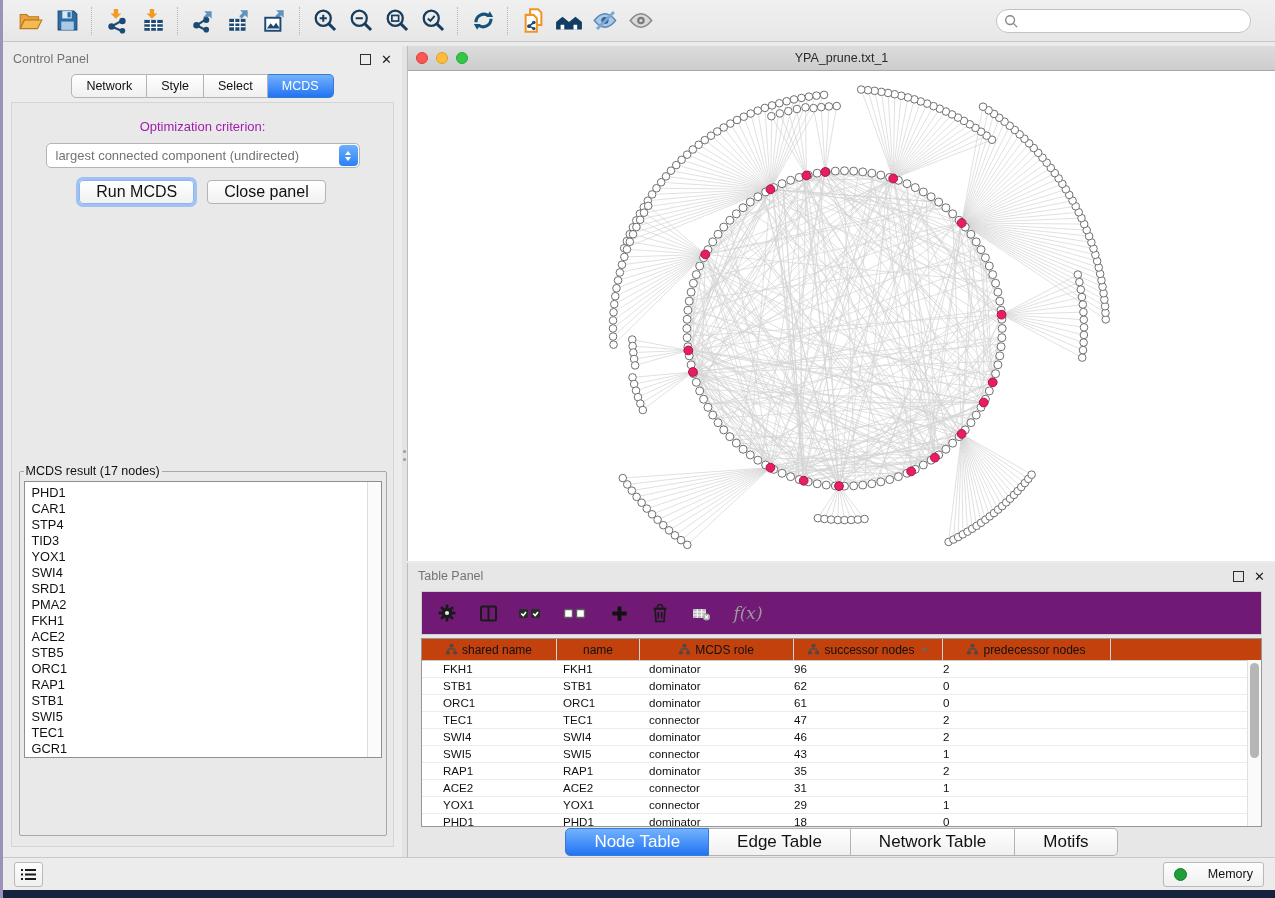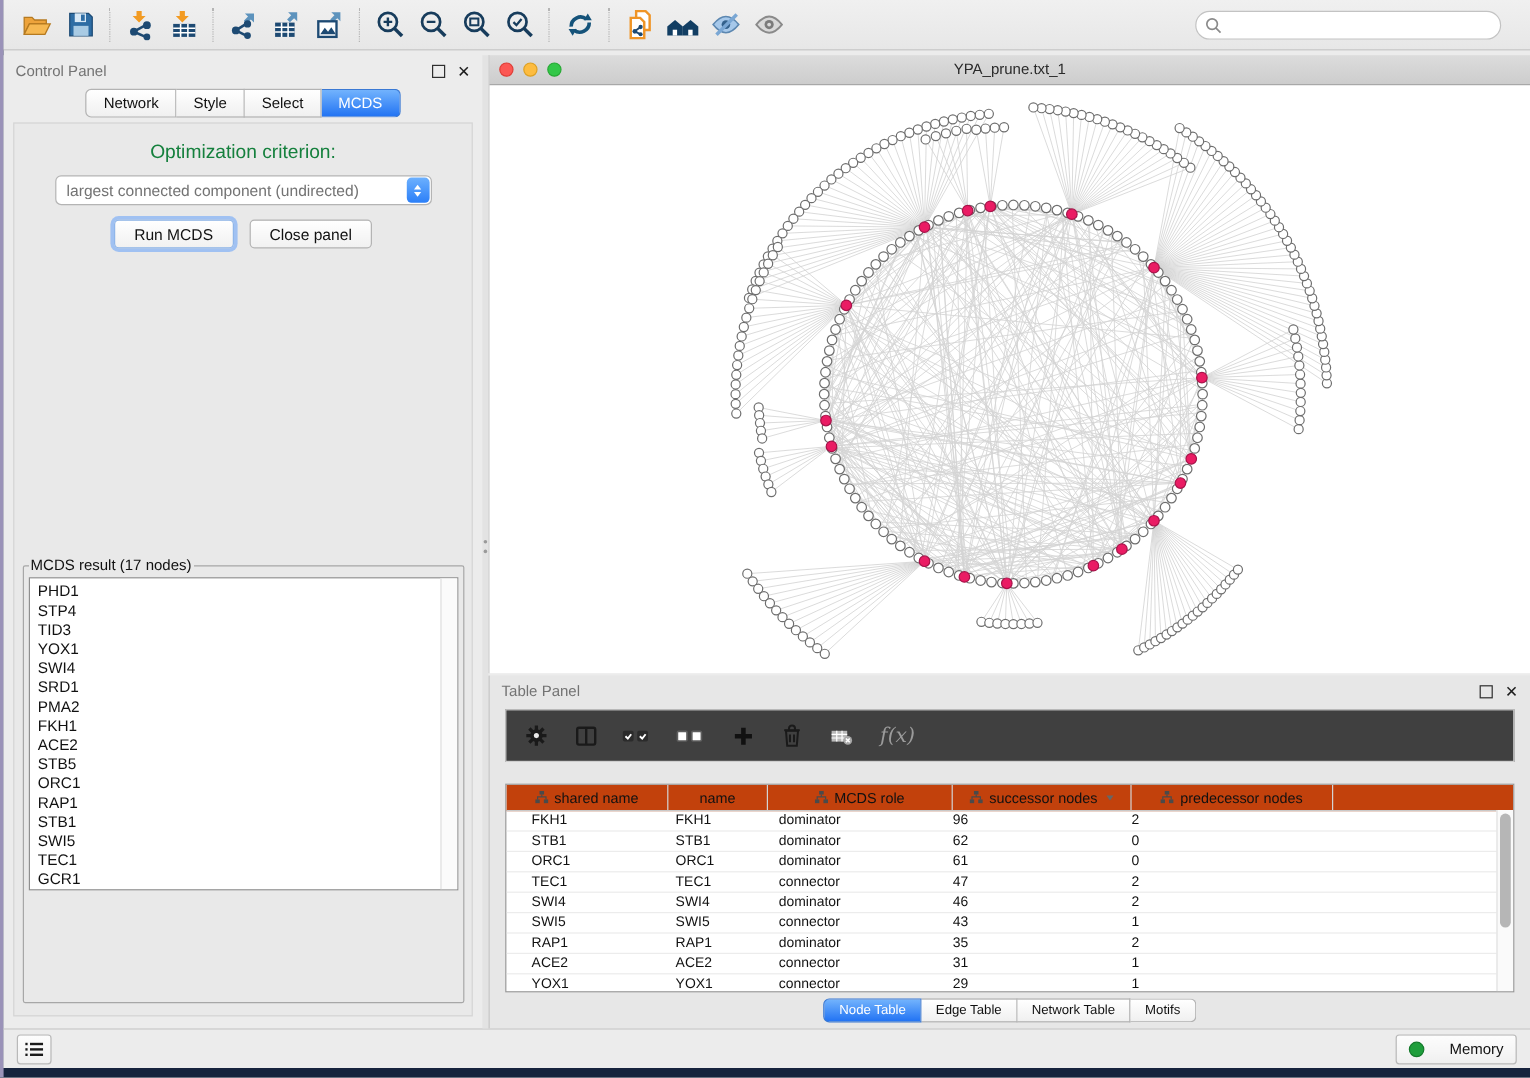--- a/index.html
+++ b/index.html
@@ -40,31 +40,31 @@
   
   .cp-tabs{display:flex;justify-content:center;margin:2px 0 4px;flex:0 0 auto;}
   .seg{display:inline-flex;}
   .seg .tab{border:1px solid #b3b3b3;border-left:none;background:linear-gradient(#ffffff,#f0f0f0);
     padding:4px 14px;font-size:12.5px;color:#111;}
   .seg .tab:first-child{border-left:1px solid #b3b3b3;border-radius:5px 0 0 5px;}
   .seg .tab:last-child{border-radius:0 5px 5px 0;}
   .seg .tab.active{background:linear-gradient(#72b3fd,#2273f3);color:#fff;border-color:#3a79d4;}
   .cp-body{flex:1;margin:0 8px 10px;background:#e9e9e9;border:1px solid #d4d4d4;
     display:flex;flex-direction:column;align-items:center;padding:16px 0 10px;min-height:0;}
-  .opt-label{font-size:16px;color:#15803d;margin-bottom:9px;}
+  .opt-label{font-size:13px;color:#a21caf;margin-bottom:9px;}
   .mac-select{width:312px;height:23px;background:#fff;border:1px solid #b4b4b4;border-radius:5px;
     display:flex;align-items:center;position:relative;}
   .mac-select .sel-value{flex:1;font-size:13px;color:#737373;padding-left:9px;white-space:nowrap;overflow:hidden;}
   .mac-select .stepper{width:19px;height:21px;margin:0 1px;border-radius:4px;
     background:linear-gradient(#6cb0fe,#2b7ff8);display:flex;flex-direction:column;align-items:center;justify-content:center;gap:2px;}
   .stepper .tri-up{width:0;height:0;border-left:3.5px solid transparent;border-right:3.5px solid transparent;border-bottom:4.5px solid #fff;}
   .stepper .tri-dn{width:0;height:0;border-left:3.5px solid transparent;border-right:3.5px solid transparent;border-top:4.5px solid #fff;}
   .cp-buttons{display:flex;gap:13px;margin-top:12px;}
   .mac-btn{height:22px;padding:0 16px;background:linear-gradient(#ffffff,#f1f1f1);border:1px solid #b4b4b4;
-    border-radius:4px;font-size:13px;color:#111;display:flex;align-items:center;}
+    border-radius:4px;font-size:16px;color:#111;display:flex;align-items:center;}
   .mac-btn.focus-ring{box-shadow:0 0 0 3px rgba(100,160,250,.55);border-color:#8fb6ea;}
   .mcds-fieldset{margin-top:auto;width:368px;height:372px;border:1px solid #a7a7a7;border-radius:2px;
     padding:3px 4px 4px;box-sizing:border-box;display:flex;flex-direction:column;background:#e9e9e9;}
   .mcds-fieldset legend{font-size:12.5px;color:#111;padding:0 2px;}
   .mcds-listbox{flex:1;background:#fff;border:1px solid #8f8f8f;display:flex;min-height:0;}
   .mcds-list{flex:1;padding:3px 0 0 7px;overflow:hidden;}
   .mcds-list .node-item{font-size:12.8px;color:#111;line-height:16px;}
   .mcds-scroll{width:13px;background:#fbfbfb;border-left:1px solid #dedede;}
 
   
@@ -75,39 +75,39 @@
   .light{width:12px;height:12px;border-radius:50%;box-sizing:border-box;}
   .light.red{background:#fc5753;border:1px solid #df3e37;}
   .light.yellow{background:#fdbc40;border:1px solid #dea123;}
   .light.green{background:#33c748;border:1px solid #27aa35;}
   .net-title{position:absolute;left:0;right:0;text-align:center;font-size:12.5px;color:#2a2a2a;pointer-events:none;}
   .net-canvas{flex:1;background:#fff;min-height:0;}
   .net-canvas svg{display:block;width:100%;height:100%;}
 
   
   .table-panel{flex:1;background:#e7e7e7;margin-top:2px;display:flex;flex-direction:column;min-height:0;border-left:1px solid #bdbdbd;}
-  .tp-toolbar{height:42px;margin:2px 13px 15px;background:#404040;border:1px solid #cfcfcf;
+  .tp-toolbar{height:42px;margin:2px 13px 0;background:#701a75;border:1px solid #cfcfcf;
     display:flex;align-items:center;gap:19px;padding:0 14px;flex:0 0 auto;}
   .tp-icon{display:flex;align-items:center;justify-content:center;width:22px;height:22px;}
   .fx-label{font-family:"DejaVu Serif",serif;font-style:italic;font-size:17px;color:#9b9b9b;}
   .tp-table{margin:3px 13px 0;border:1px solid #979797;background:#fff;flex:1;min-height:0;
     position:relative;overflow:hidden;display:flex;flex-direction:column;}
   .tbl-header{display:flex;height:21px;flex:0 0 auto;background:#c2410c;border-bottom:1px solid #c9c9c9;}
   .tbl-header .hcell{display:flex;align-items:center;justify-content:center;gap:5px;
     border-right:1px solid #d4d4d4;font-size:12px;color:#111;box-sizing:border-box;}
   .tbl-header .hcell:last-child{border-right:none;}
   .sort-tri{width:0;height:0;border-left:3.5px solid transparent;border-right:3.5px solid transparent;border-top:4.5px solid #666;margin-left:2px;}
   .tbl-body{flex:1;overflow:hidden;}
   .trow{display:flex;height:16px;border-bottom:1px solid #ececec;}
   .trow .cell{font-size:11.6px;color:#111;box-sizing:border-box;white-space:nowrap;overflow:hidden;line-height:15px;}
   .cell.al{text-align:left;}  .cell.ar{text-align:left;}
   .tbl-vscroll{position:absolute;top:21px;right:0;bottom:0;width:13px;background:#fafafa;border-left:1px solid #e0e0e0;}
   .tbl-thumb{position:absolute;top:3px;left:2px;width:9px;height:95px;border-radius:5px;background:#b6b6b6;}
   .tp-tabs{height:30px;display:flex;justify-content:center;align-items:center;flex:0 0 auto;}
-  .tp-tabs .tab{padding:3px 12px;font-size:11px;}
+  .tp-tabs .tab{padding:3px 28px;font-size:17px;}
 
   
   .status-bar{height:32px;background:#ececec;border-top:1px solid #c9c9c9;display:flex;align-items:center;
     padding:0 11px;flex:0 0 auto;}
   .sb-btn{width:27px;height:23px;border:1px solid #b9b9b9;border-radius:3px;background:linear-gradient(#fdfdfd,#f0f0f0);
     display:flex;align-items:center;justify-content:center;}
   .memory-btn{margin-left:auto;height:23px;border:1px solid #b9b9b9;border-radius:3px;
     background:linear-gradient(#fdfdfd,#f0f0f0);display:flex;align-items:center;gap:21px;padding:0 10px;}
   .memory-dot{width:11px;height:11px;border-radius:50%;background:#1f9e3c;border:1px solid #157a2c;}
   .memory-label{font-size:12.5px;color:#111;}
@@ -294,20 +294,21 @@
         </div>
         <div class="cp-buttons">
           <div class="mac-btn focus-ring">Run MCDS</div>
           <div class="mac-btn">Close panel</div>
         </div>
         <fieldset class="mcds-fieldset">
           <legend>MCDS result (17 nodes)</legend>
           <div class="mcds-listbox">
             <div class="mcds-list" id="mcds-list">
                 <div class="node-item">PHD1</div>
+                <div class="node-item">CAR1</div>
                 <div class="node-item">STP4</div>
                 <div class="node-item">TID3</div>
                 <div class="node-item">YOX1</div>
                 <div class="node-item">SWI4</div>
                 <div class="node-item">SRD1</div>
                 <div class="node-item">PMA2</div>
                 <div class="node-item">FKH1</div>
                 <div class="node-item">ACE2</div>
                 <div class="node-item">STB5</div>
                 <div class="node-item">ORC1</div>

